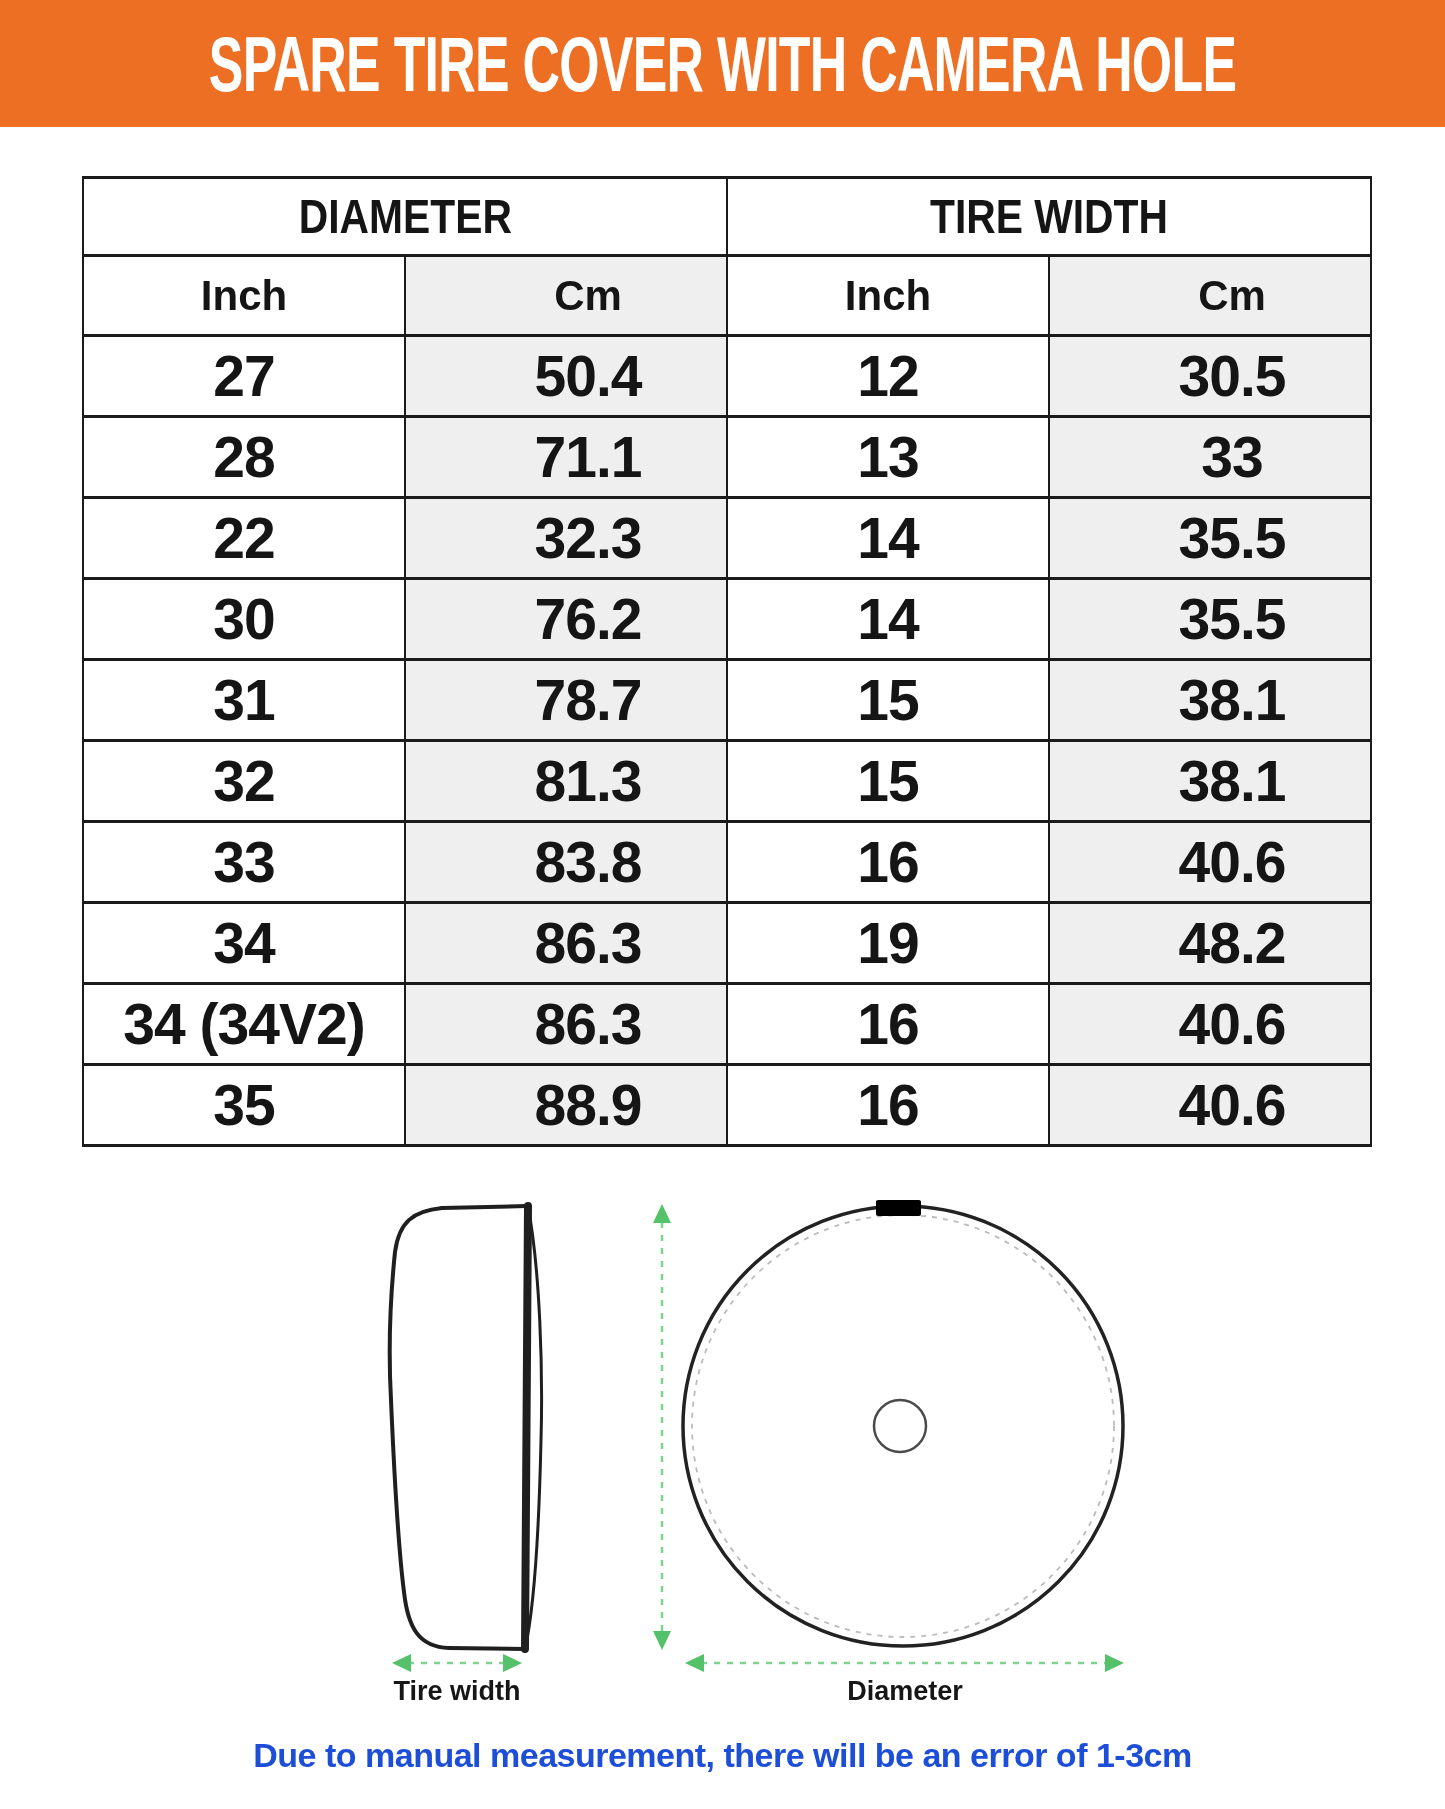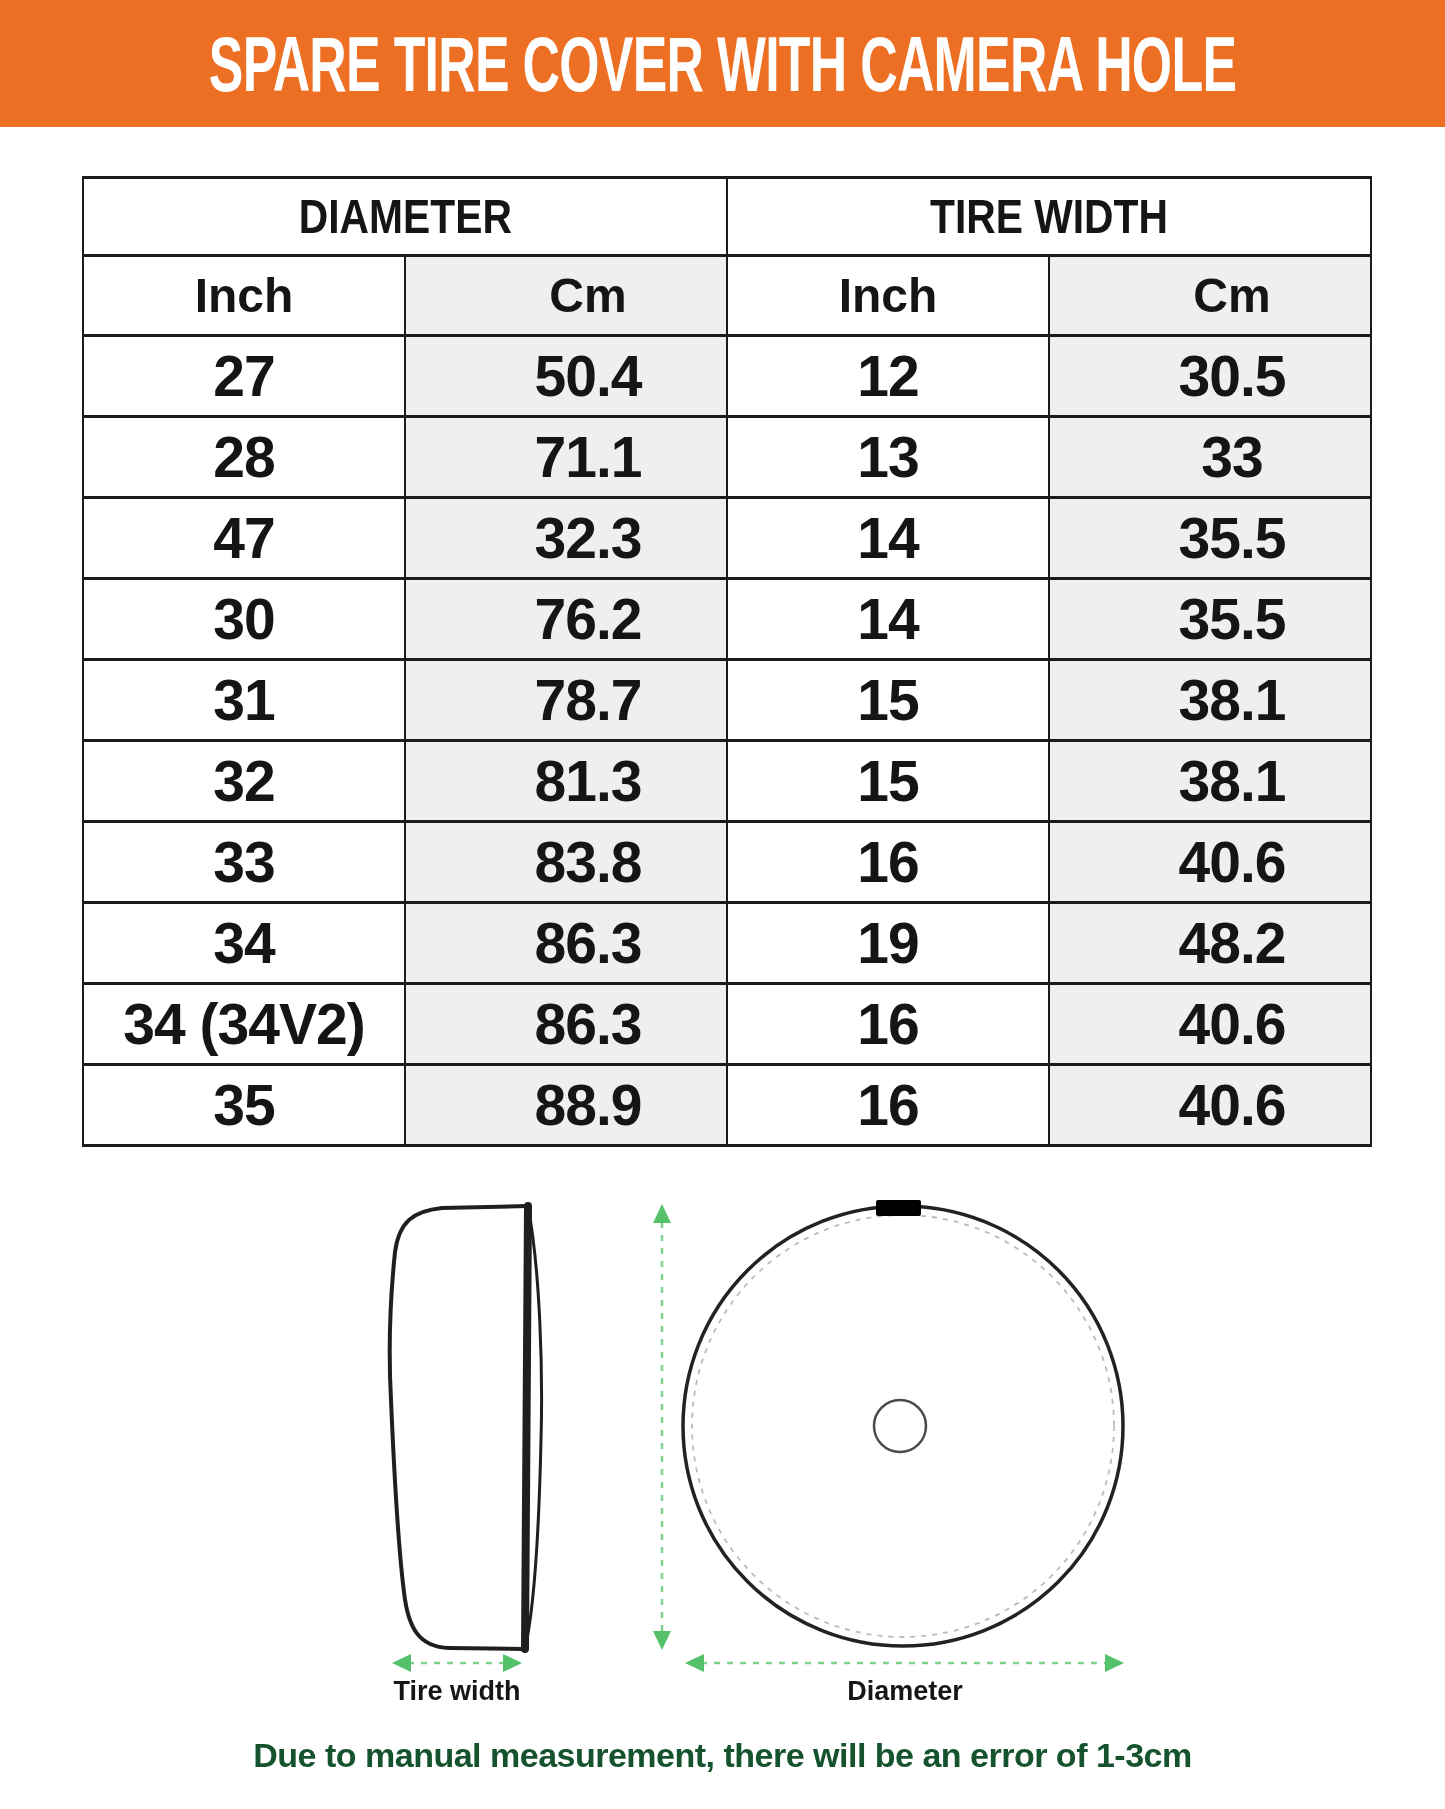--- a/index.html
+++ b/index.html
@@ -50,41 +50,41 @@
   .size-table thead tr.sub-row   { height: 80px; }
   .size-table tbody tr           { height: 81px; }
   .group-label {
     display: inline-block;
     font-size: 48px; font-weight: 800;
     letter-spacing: 0px;
     transform: scaleX(0.85);
     transform-origin: center center;
     white-space: nowrap;
   }
-  .sub-label { font-size: 48px; text-align: center; }
+  .sub-label { font-size: 42px; text-align: center; }
   .size-table td { font-size: 57px; letter-spacing: -1px; }
   .size-table .gray { background: #F0EFEF; padding-left: 44px; }
 
   
   svg.diagram { position: absolute; left: 0; top: 1147px; }
   .diagram-label {
     position: absolute;
     font-size: 27px; font-weight: 700; color: #161616;
     text-align: center; width: 260px;
   }
   #label-tire-width { left: 327px; top: 1676px; }
   #label-diameter   { left: 775px; top: 1676px; }
 
   
   .note {
     position: absolute; left: 0; top: 1736px;
     width: 1445px;
     text-align: center;
     font-size: 34px; font-weight: 700;
-    color: #14532d;
+    color: #1d4ed8;
     letter-spacing: -0.5px;
   }
 </style>
 </head>
 <body>
 
 <div class="banner">
   <span class="banner-title">SPARE TIRE COVER WITH CAMERA HOLE</span>
 </div>
 
@@ -112,21 +112,21 @@
         <td>12</td>
         <td class="gray">30.5</td>
       </tr>
       <tr>
         <td>28</td>
         <td class="gray">71.1</td>
         <td>13</td>
         <td class="gray">33</td>
       </tr>
       <tr>
-        <td>47</td>
+        <td>22</td>
         <td class="gray">32.3</td>
         <td>14</td>
         <td class="gray">35.5</td>
       </tr>
       <tr>
         <td>30</td>
         <td class="gray">76.2</td>
         <td>14</td>
         <td class="gray">35.5</td>
       </tr>

